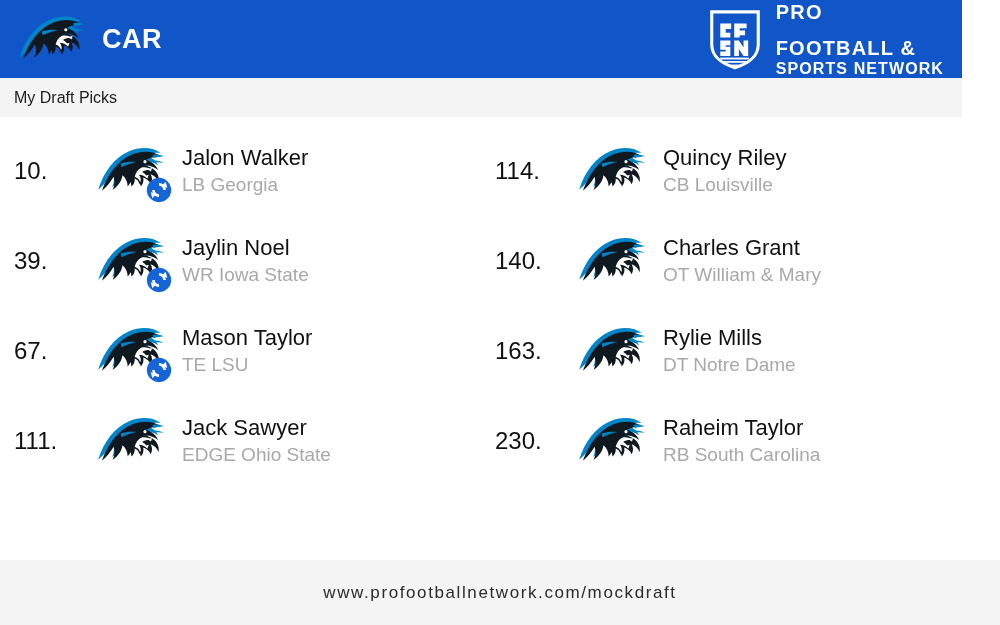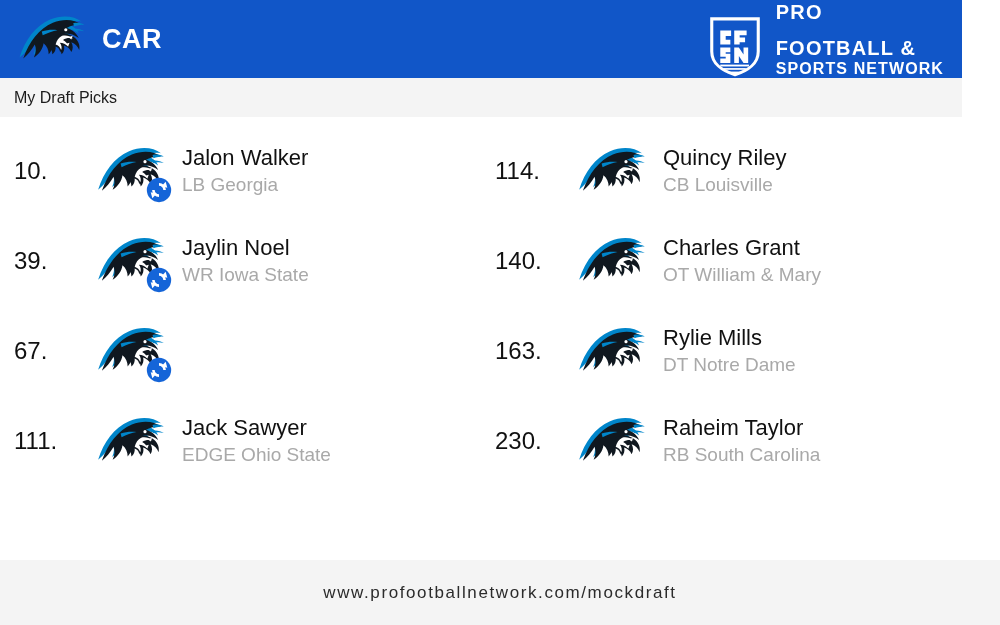--- a/index.html
+++ b/index.html
@@ -44,21 +44,21 @@
 
   .team-abbr {
     color: #ffffff;
     font-size: 27px;
     font-weight: 700;
     letter-spacing: 0.5px;
   }
 
   .pfn-block {
     display: flex;
-    align-items: flex-end;
+    align-items: center;
     gap: 13px;
   }
 
   .pfn-shield { width: 56px; height: 62px; flex: 0 0 auto; }
 
   .pfn-words {
     display: flex;
     flex-direction: column;
     line-height: 1.0;
     color: #ffffff;
@@ -307,20 +307,24 @@
     <path d="M60 48 C72 44 84 43 94 45 C84 47 72 51 62 56 Z" fill="#0085CA"></path>
   </svg>
             <svg class="trade-badge" viewBox="0 0 32 32" xmlns="http://www.w3.org/2000/svg">
     <circle cx="16" cy="16" r="15" fill="#1565d8"></circle>
     <path d="M16 7.5 A8.5 8.5 0 0 1 24.5 16 L21.3 16 A5.3 5.3 0 0 0 16 10.7 Z" fill="#ffffff"></path>
     <path d="M16 24.5 A8.5 8.5 0 0 1 7.5 16 L10.7 16 A5.3 5.3 0 0 0 16 21.3 Z" fill="#ffffff"></path>
     <path d="M24.2 5.8 L26.2 13.2 L19 11.4 Z" fill="#ffffff"></path>
     <path d="M7.8 26.2 L5.8 18.8 L13 20.6 Z" fill="#ffffff"></path>
   </svg>
           </div>
+          <div class="pick-info">
+            <div class="player-name">Mason Taylor</div>
+            <div class="player-meta">TE LSU</div>
+          </div>
         </div>
         <div class="pick-row">
           <div class="pick-number">111.</div>
           <div class="pick-logo-wrap">
   <svg class="pick-logo" viewBox="0 0 160 128" xmlns="http://www.w3.org/2000/svg">
     <path d="M12 104 C24 66 46 36 78 22 C104 11 130 14 146 26 C134 24 122 26 112 31 C126 34 136 42 140 52 C130 44 118 41 107 43 C118 50 124 60 124 72 C118 62 108 56 97 55 C104 64 106 74 103 84 C100 73 93 65 83 61 C86 72 83 83 75 90 C76 79 72 70 64 64 C62 78 54 90 42 98 C47 87 47 76 43 67 C36 80 25 93 12 104 Z" fill="#0085CA"></path>
     <path d="M20 106 C33 70 54 42 84 29 C108 19 132 22 146 33 C134 32 123 35 114 40 C127 44 136 52 140 62 C130 54 119 51 108 53 C118 61 123 71 122 82 C117 72 108 66 97 65 C103 74 104 84 100 93 C98 82 92 74 83 70 C85 80 82 90 75 97 C75 87 71 79 64 73 C62 86 54 97 43 104 C48 94 48 84 45 76 C38 88 30 98 20 106 Z" fill="#101820"></path>
     <path d="M96 54 C108 50 122 53 132 62 C140 69 143 79 141 88 C138 80 132 74 124 71 C128 78 128 86 124 92 C121 85 115 80 108 78 C110 85 108 92 103 97 C102 89 97 83 90 80 C91 87 88 93 83 97 C83 89 79 83 72 79 C79 66 86 57 96 54 Z" fill="#101820"></path>
     <path d="M104 57 C112 55 121 57 128 63 C120 61 112 62 106 66 C112 69 116 74 117 80 C112 75 106 72 99 72 C103 77 104 83 102 88 C100 82 96 78 90 76 C92 68 97 60 104 57 Z" fill="#ffffff"></path>
     <path d="M118 60 L127 57 L124 65 Z" fill="#ffffff"></path>

